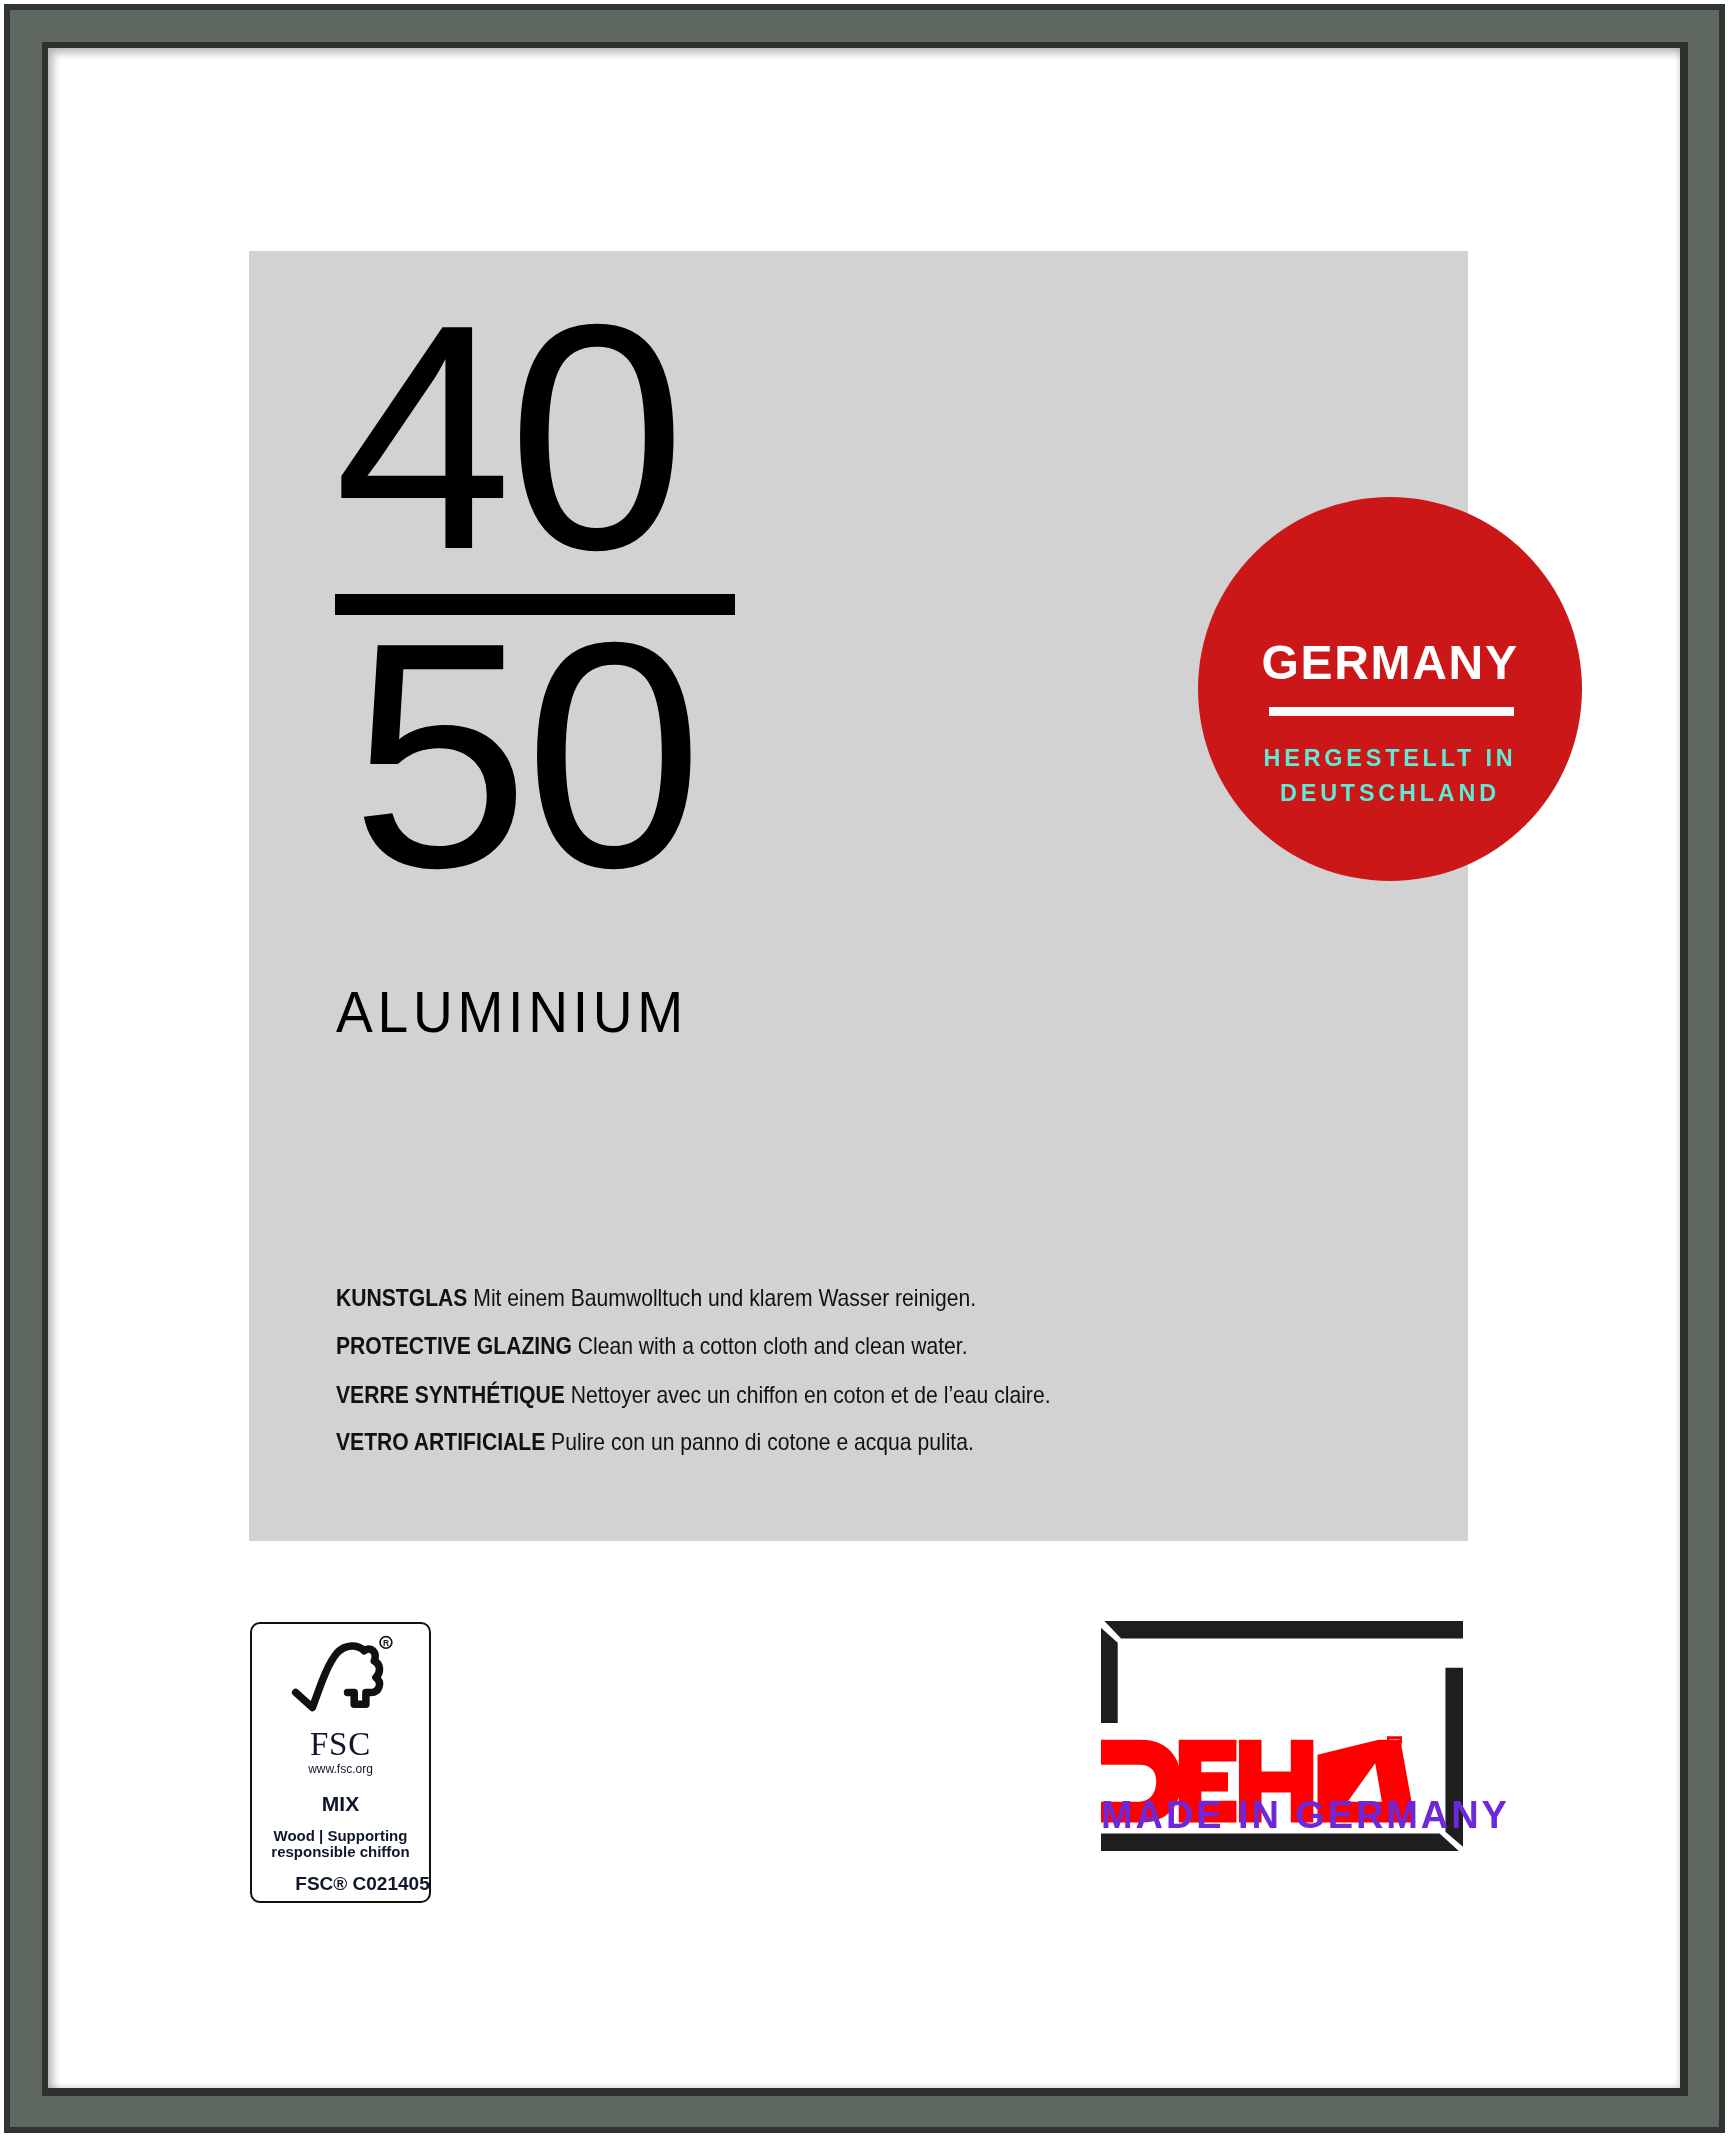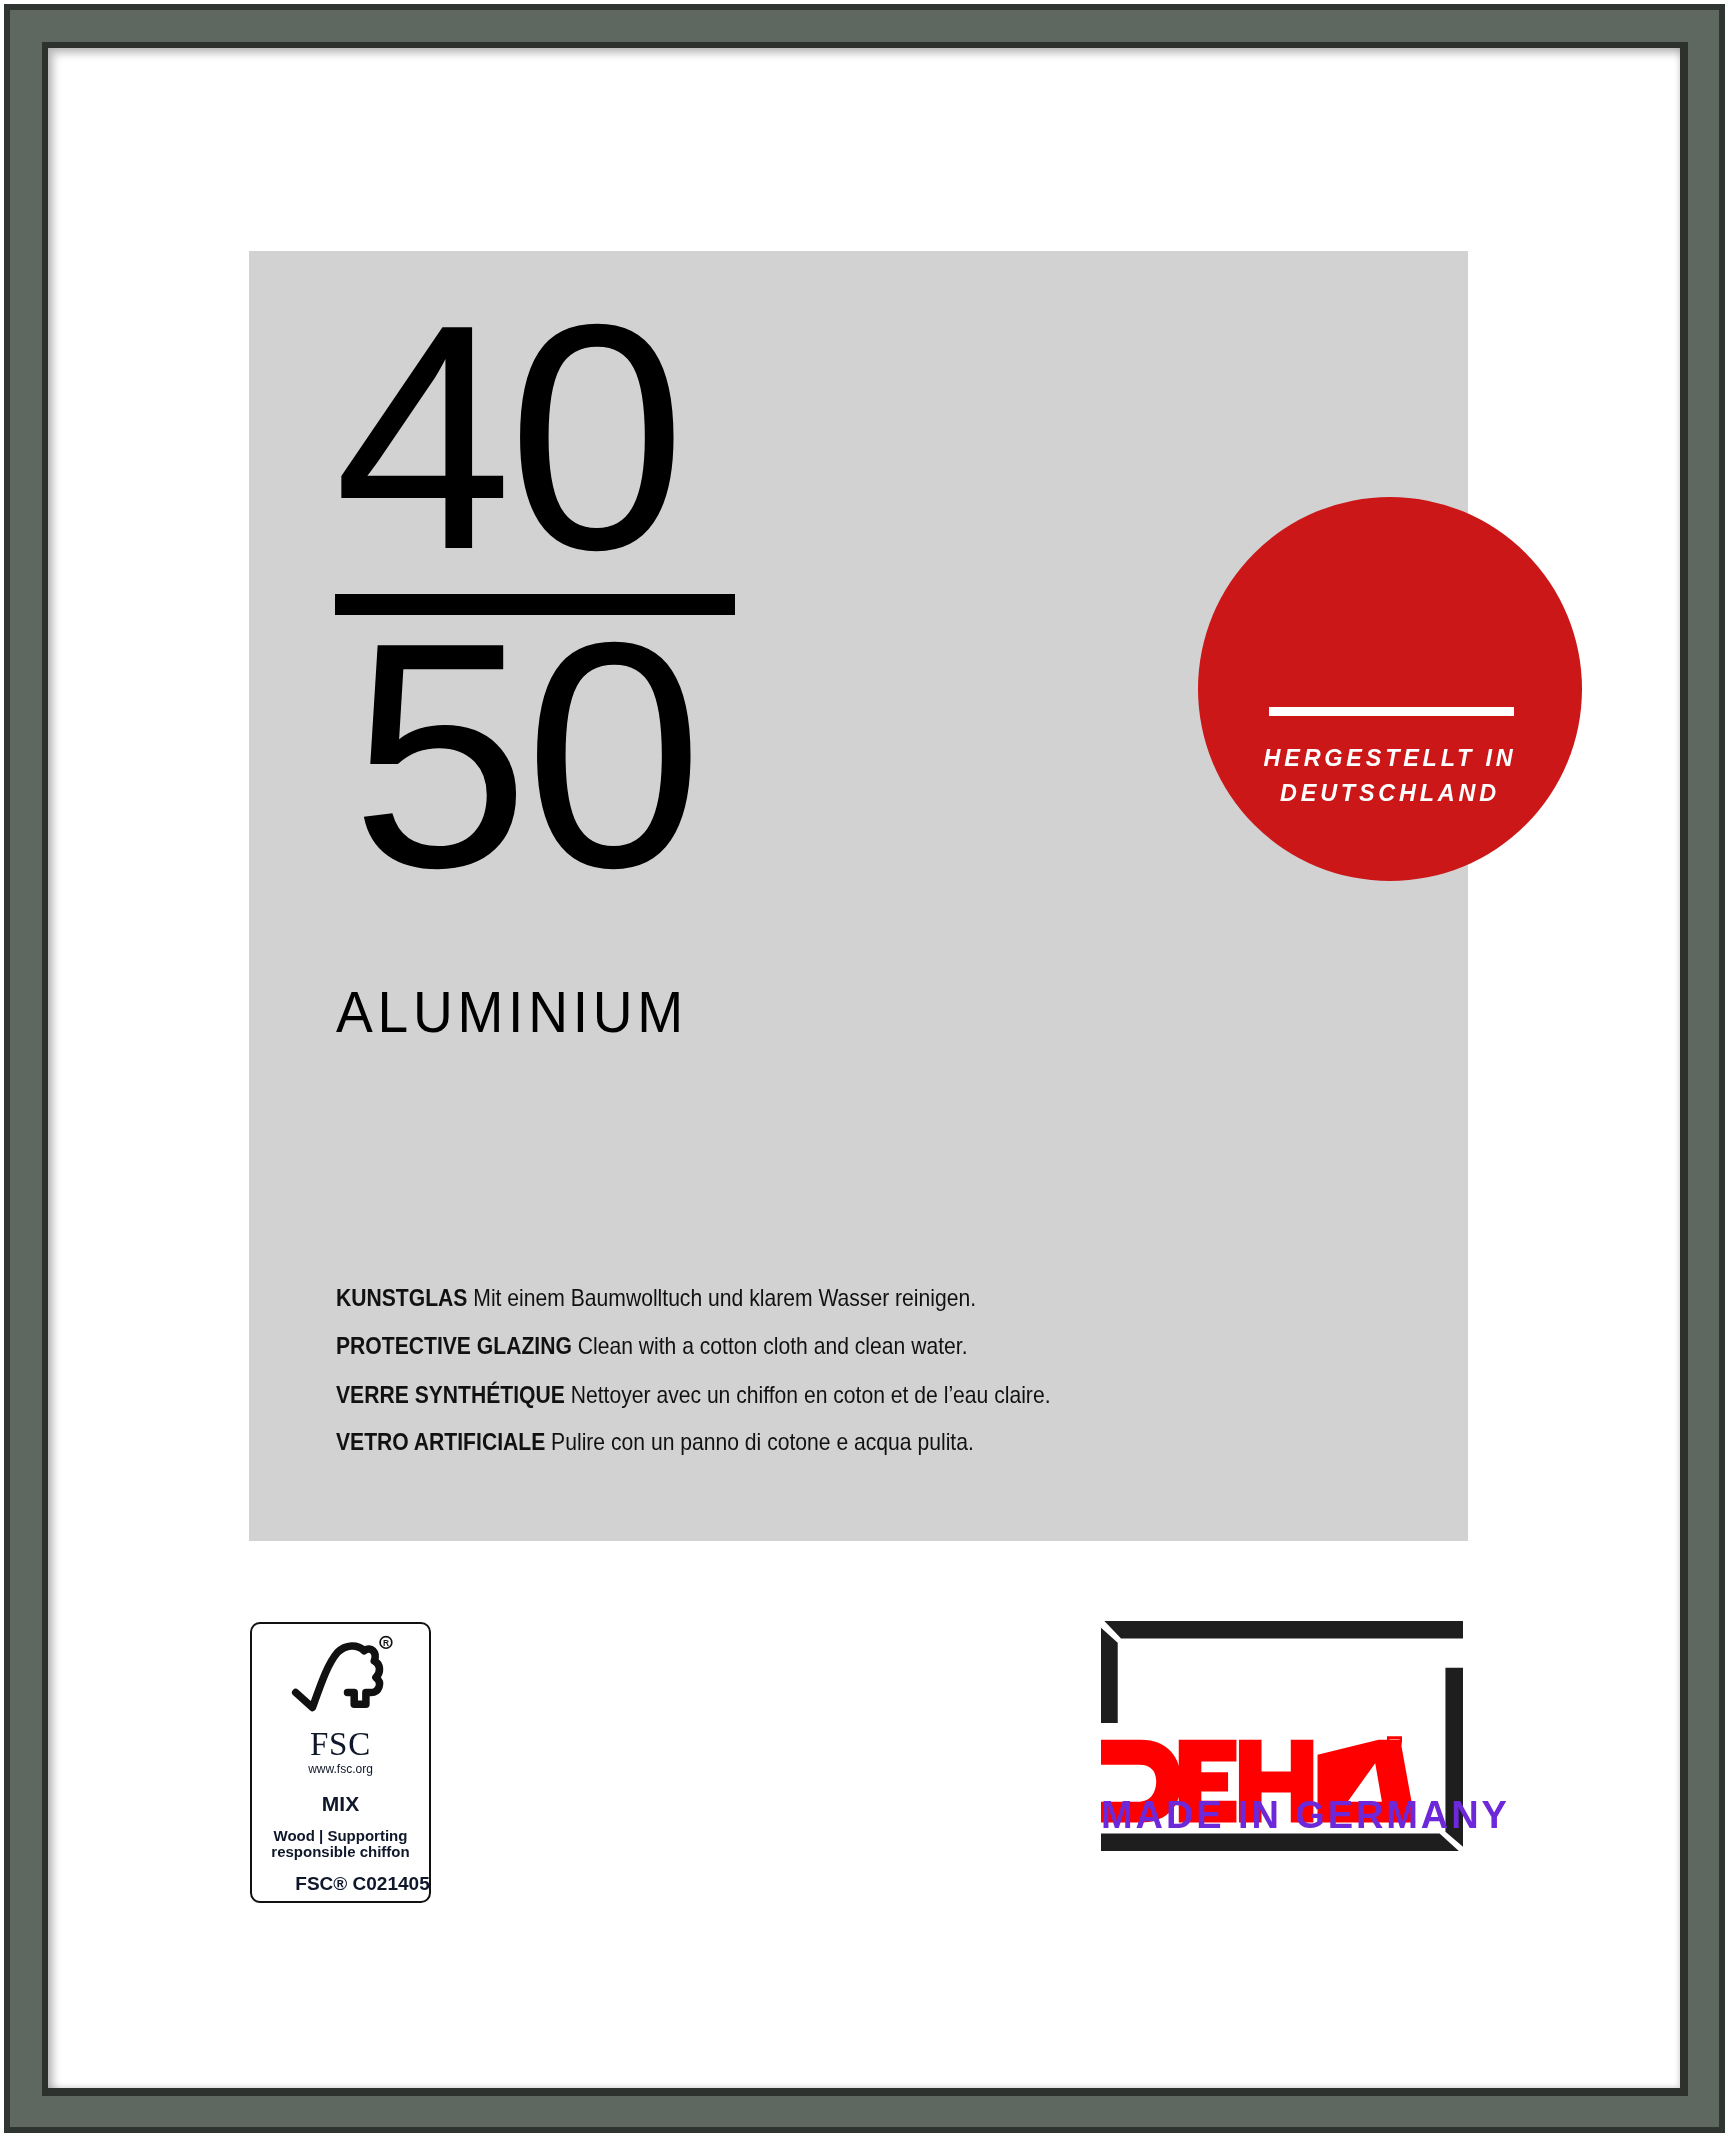--- a/index.html
+++ b/index.html
@@ -14,21 +14,21 @@
   .num-bot { left:351px; top:594px; }
   .divider { position:absolute; left:335px; top:594px; width:400px; height:21px; background:#000; }
   .material { position:absolute; left:336px; top:983px; font-size:58px; line-height:1; letter-spacing:5px; color:#000; font-weight:normal; transform:scaleX(0.95); transform-origin:left top; }
   .care { position:absolute; left:336px; font-size:24px; line-height:1; color:#111; white-space:nowrap; transform:scaleX(0.88); transform-origin:left top; }
   .care b { font-weight:bold; }
   .badge { position:absolute; left:1198px; top:497px; width:384px; height:384px; border-radius:50%; background:#cc1719; }
   .badge-line1, .badge-line2 { position:absolute; left:0; width:384px; text-align:center; color:#fff; font-weight:bold; font-size:48px; line-height:1; letter-spacing:1.7px; }
   .badge-line1 { top:78px; }
   .badge-line2 { top:142px; }
   .badge-rule { position:absolute; left:71px; top:210px; width:245px; height:9.2px; background:#fff; }
-  .badge-sub1, .badge-sub2 { position:absolute; left:0; width:384px; text-align:center; color:#ffffff; font-weight:bold; font-size:23.4px; line-height:1; letter-spacing:3.8px;font-style:italic; }
+  .badge-sub1, .badge-sub2 { position:absolute; left:0; width:384px; text-align:center; color:#5eead4; font-weight:bold; font-size:23.4px; line-height:1; letter-spacing:3.8px; }
   .badge-sub1 { top:250px; }
   .badge-sub2 { top:285px; }
   .fsc { position:absolute; left:250px; top:1622px; width:181px; height:281px; border:2.5px solid #111; border-radius:10px; box-sizing:border-box; background:#fff; }
   .fsc-text { position:absolute; left:0; width:100%; text-align:center; color:#0f172a; line-height:1; }
   .fsc-brand { top:104px; font-family:"Liberation Serif", serif; font-size:33px; letter-spacing:0.8px; }
   .fsc-url { top:139px; font-size:12px; }
   .fsc-mix { top:169px; font-size:21px; font-weight:bold; }
   .fsc-desc1 { top:204px; font-size:15px; font-weight:bold; }
   .fsc-desc2 { top:220px; font-size:15px; font-weight:bold; }
   .fsc-code { top:250px; font-size:19px; font-weight:bold;margin-left:22px; }
@@ -49,20 +49,21 @@
 <div class="divider"></div>
 <div class="num num-bot">50</div>
 <div class="material">ALUMINIUM</div>
 
 <div class="care" style="top:1286px;"><b>KUNSTGLAS</b> <span>Mit einem Baumwolltuch und klarem Wasser reinigen.</span></div>
 <div class="care" style="top:1334px;"><b>PROTECTIVE GLAZING</b> <span>Clean with a cotton cloth and clean water.</span></div>
 <div class="care" style="top:1383px;"><b>VERRE SYNTHÉTIQUE</b> <span>Nettoyer avec un chiffon en coton et de l’eau claire.</span></div>
 <div class="care" style="top:1430px;"><b>VETRO ARTIFICIALE</b> <span>Pulire con un panno di cotone e acqua pulita.</span></div>
 
 <div class="badge">
+  <div class="badge-line2">GERMANY</div>
   <div class="badge-rule"></div>
   <div class="badge-sub1">HERGESTELLT IN</div>
   <div class="badge-sub2">DEUTSCHLAND</div>
 </div>
 
 <div class="fsc">
   <svg style="position:absolute;left:32px;top:10px;" width="117" height="92" viewBox="0 0 140 110">
     <path d="M14 70 L34 88 C44 60 52 36 64 22 C74 12 88 12 96 20 C104 14 112 22 108 32 C116 36 116 46 110 52 C118 58 114 70 104 70 L98 70 L98 84 L84 84 L84 70 L76 70" fill="none" stroke="#111" stroke-width="9" stroke-linecap="round" stroke-linejoin="round"></path>
     <circle cx="122" cy="10" r="7" fill="none" stroke="#111" stroke-width="2"></circle>
     <text x="122" y="14" font-size="10" text-anchor="middle" font-family="Liberation Sans, sans-serif" font-weight="bold" fill="#111">R</text>

